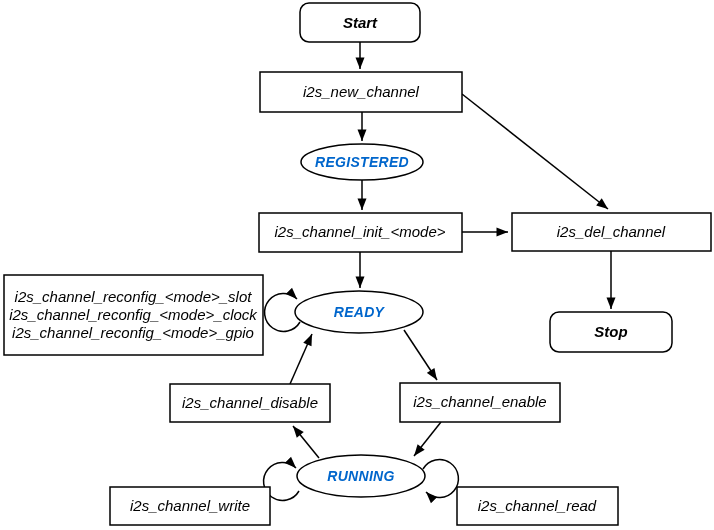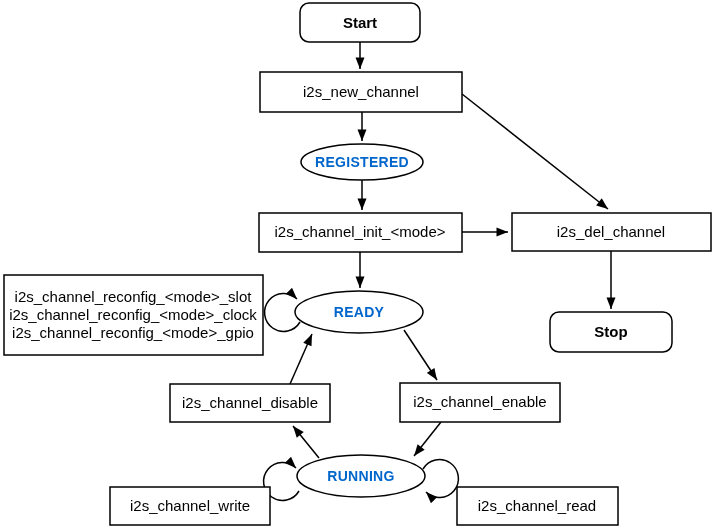--- a/index.html
+++ b/index.html
@@ -1,16 +1,16 @@
 <!DOCTYPE html>
 <html><head>
 <meta charset="utf-8">
 <style>
   html,body{margin:0;padding:0;background:#ffffff;}
-  .stage{position:relative;width:714px;height:530px;background:#ffffff;overflow:hidden;}
+  .stage{position:relative;width:714px;height:530px;background:#ffffff;overflow:hidden;font-style:italic;}
   svg{display:block;}
   .shape{fill:#ffffff;stroke:#000000;stroke-width:1.5;}
   .edge{fill:none;stroke:#000000;stroke-width:1.5;}
   .label{font-family:"Liberation Sans","DejaVu Sans",sans-serif;font-size:15px;fill:#000000;text-anchor:middle;}
   .bold{font-weight:bold;}
   .state-label{font-family:"Liberation Sans","DejaVu Sans",sans-serif;font-size:14px;font-weight:bold;fill:#0066CC;text-anchor:middle;letter-spacing:0.3px;}
 </style>
 </head>
 <body>
 

